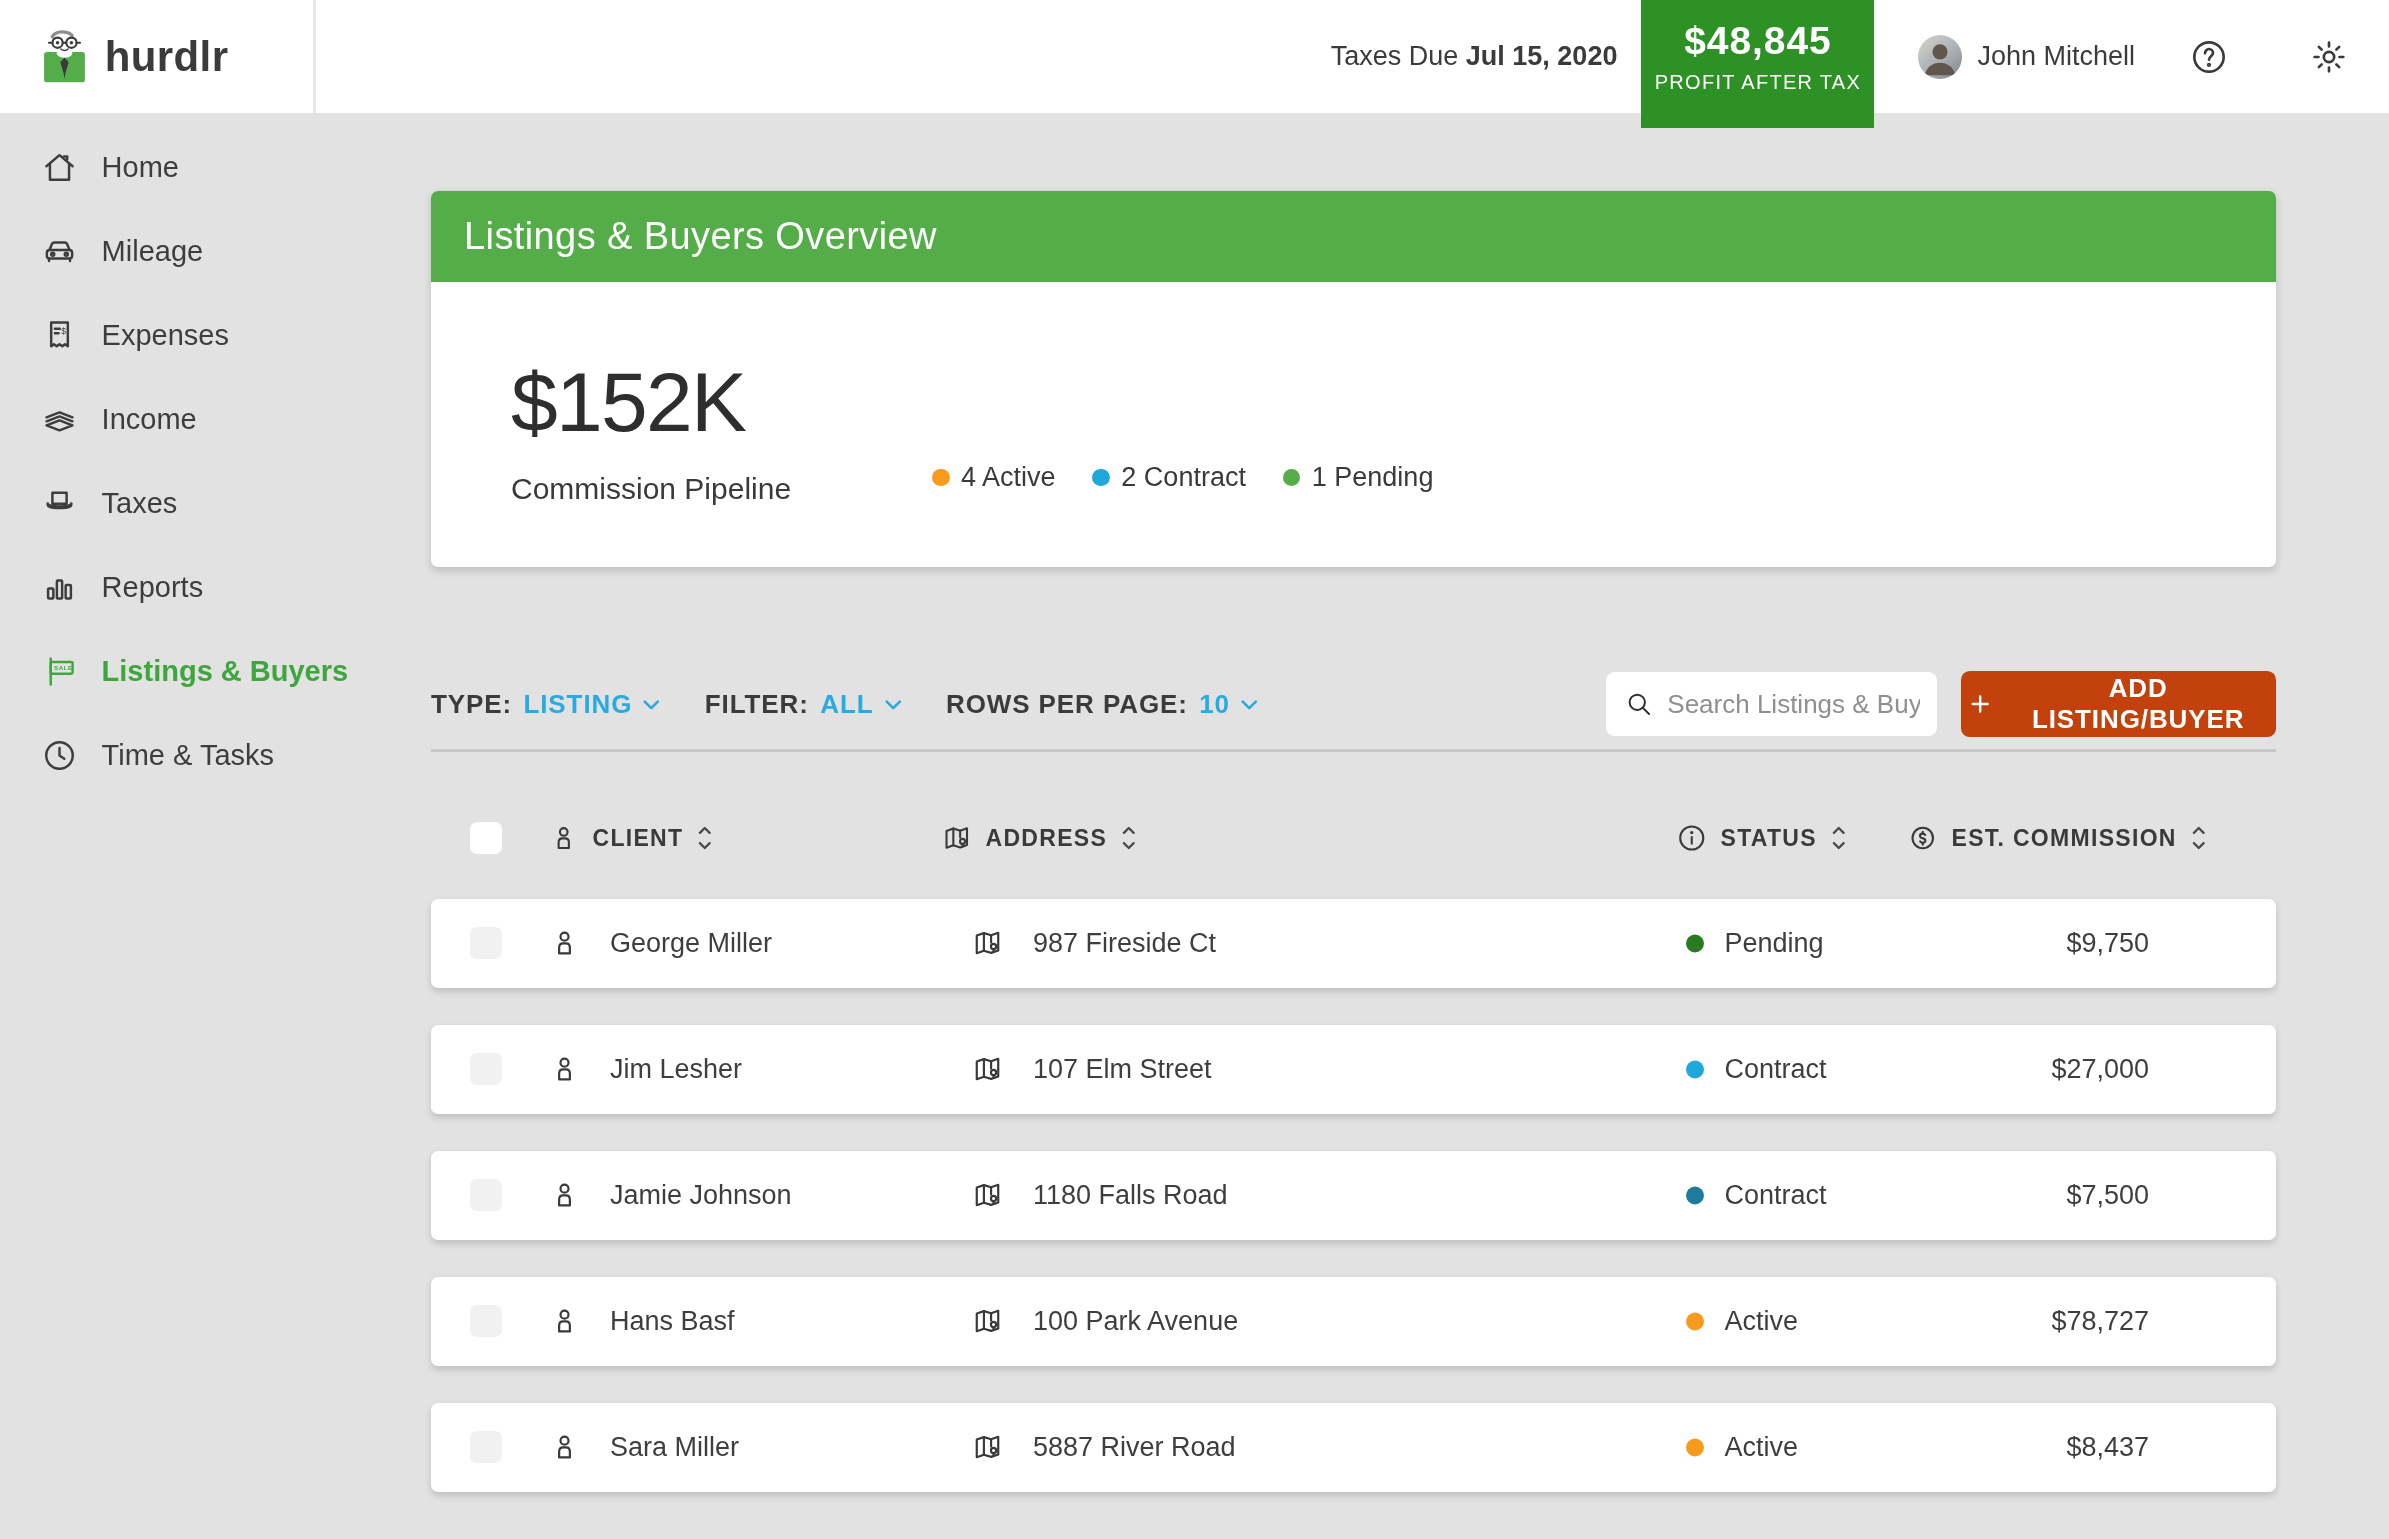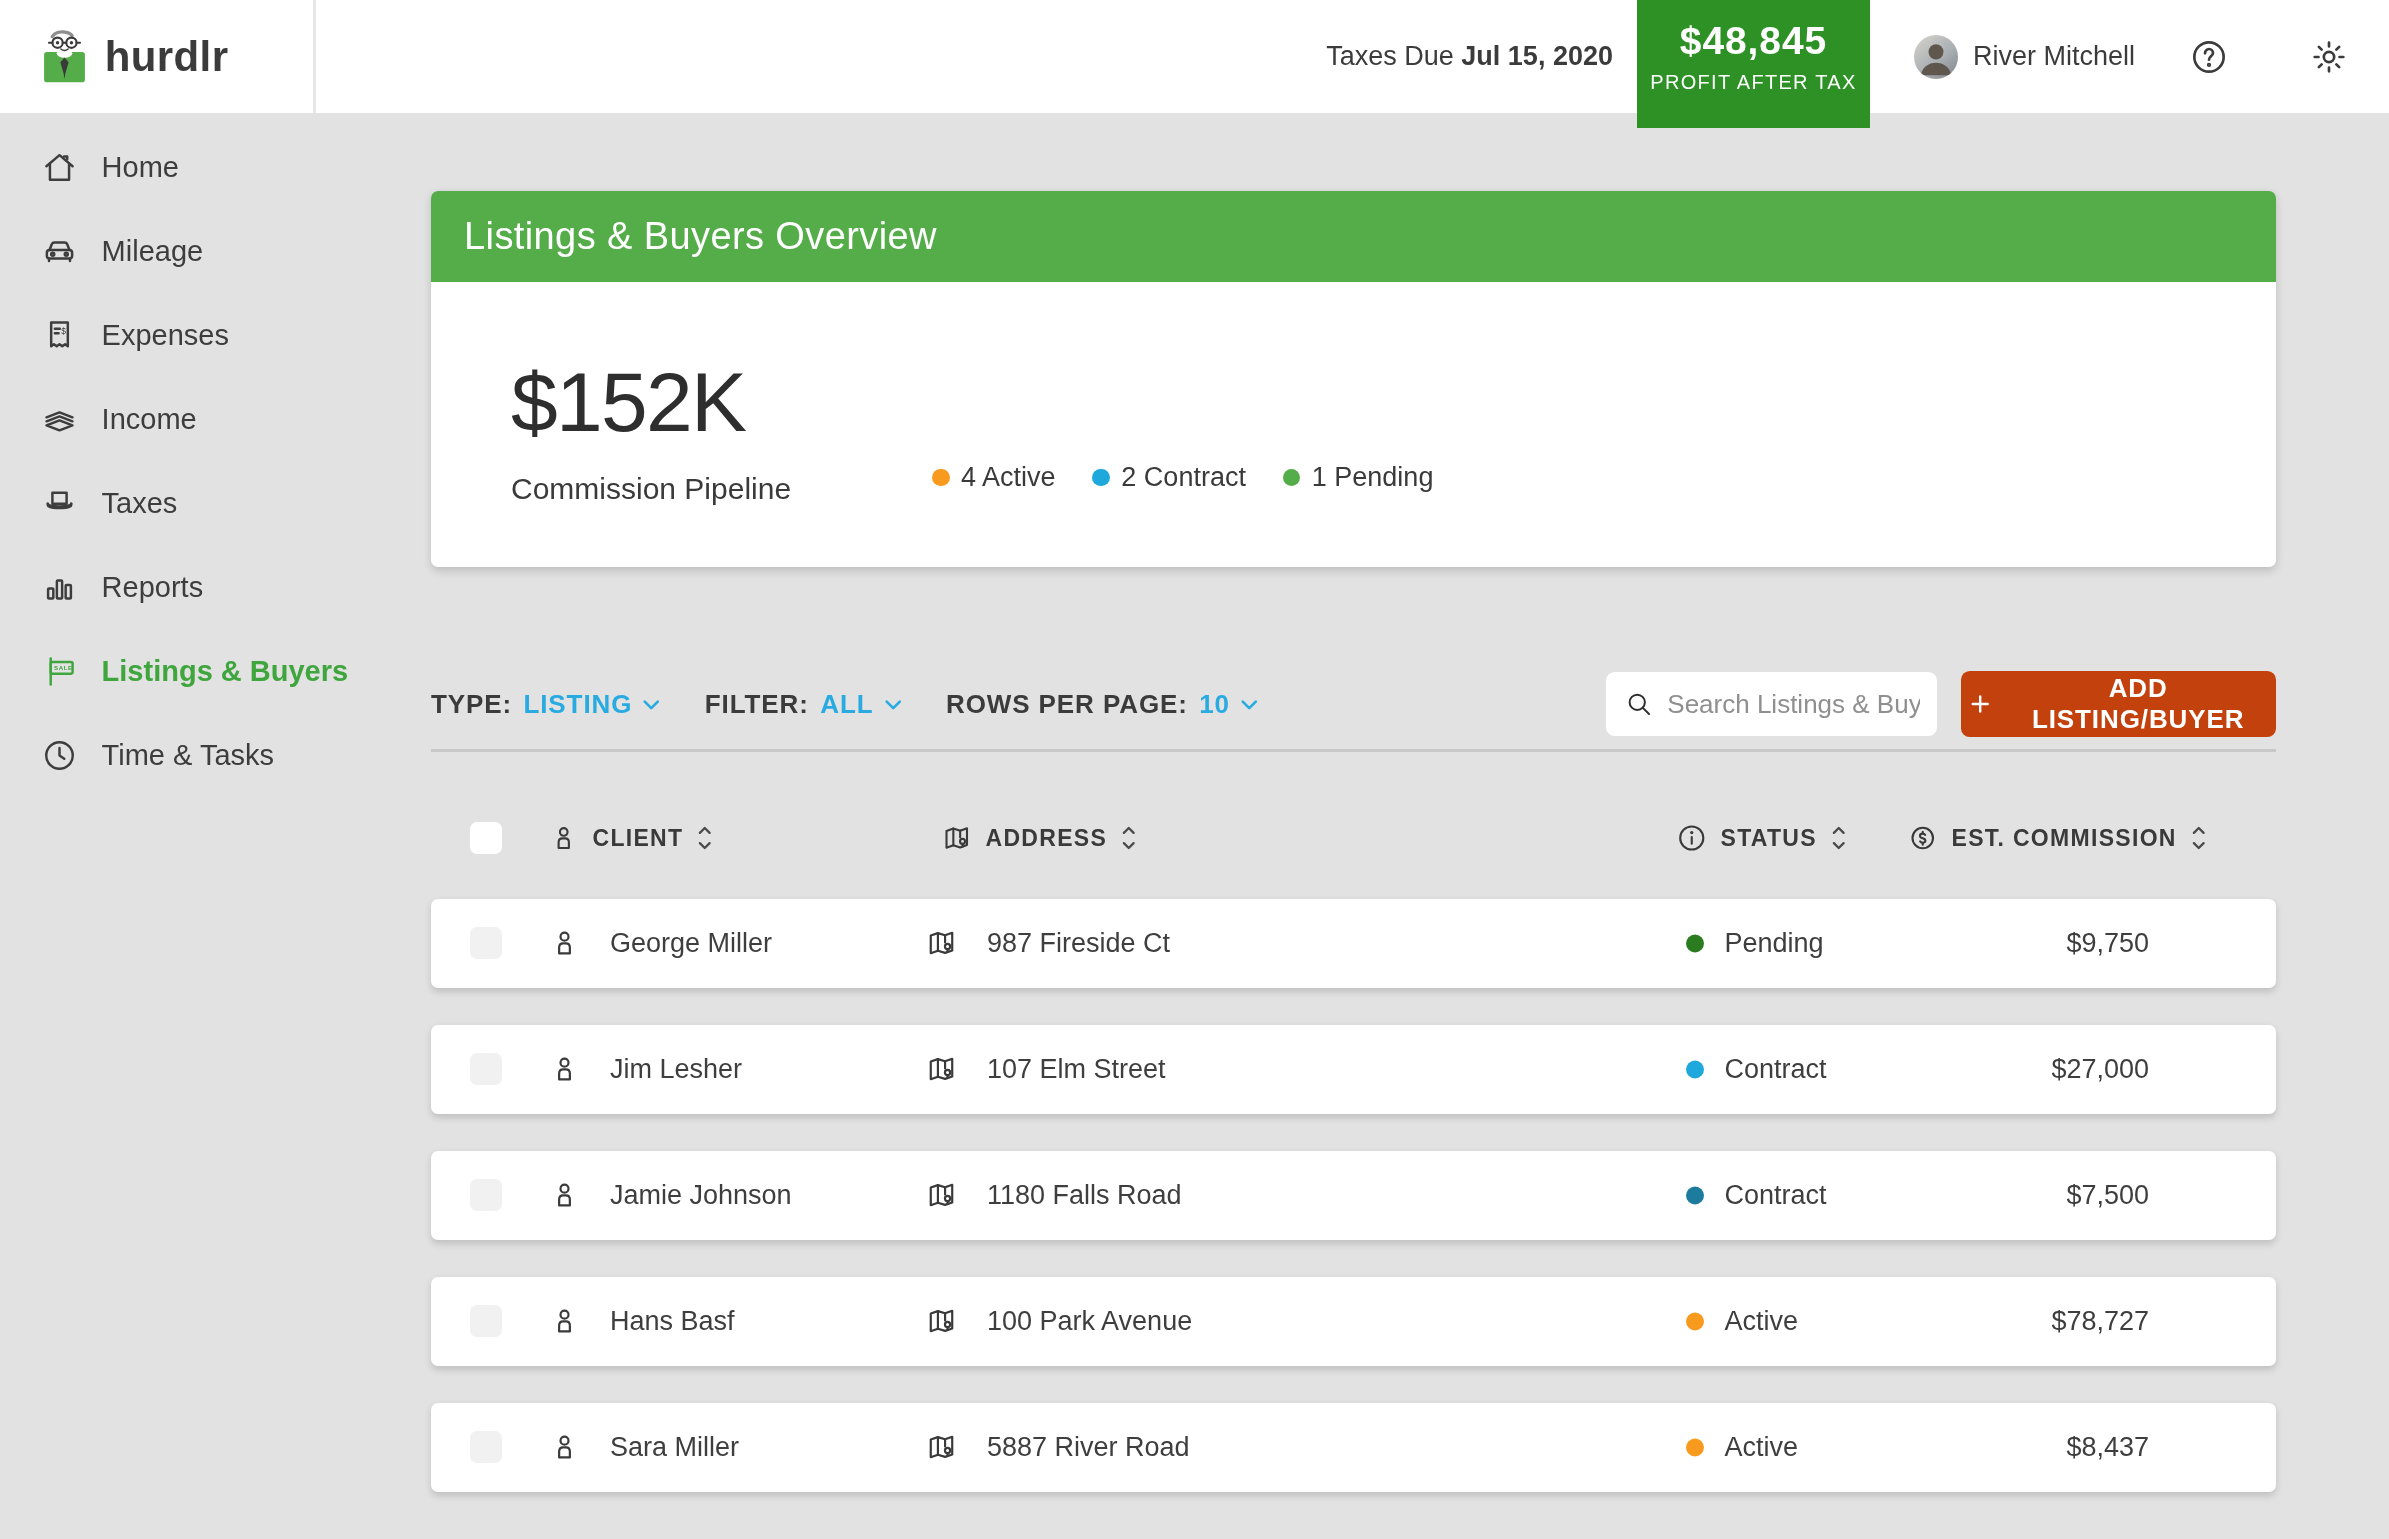--- a/index.html
+++ b/index.html
@@ -92,21 +92,21 @@
 
   .row{position:relative;height:89px;background:#fff;border-radius:7px;
        box-shadow:0 3.5px 7.9px rgba(0,0,0,0.15);margin-bottom:37px;cursor:pointer;}
   .rows .row:first-child{margin-top:23px;}
   .rcell{position:absolute;top:50%;transform:translateY(-50%);display:flex;align-items:center;gap:29px;}
   .row-check{position:absolute;left:39px;top:50%;transform:translateY(-50%);background:#f1f1f1;}
   .rc-client{left:117px;}
   .ricon{width:33px;height:33px;color:#3a3a3a;display:block;}
   .ricon svg{width:100%;height:100%;}
   .rtext{font-size:27px;color:#3e3e3e;white-space:nowrap;}
-  .rc-address{left:494px;text-align:right;}
+  .rc-address{left:540px;text-align:right;}
   .rc-status{left:1255px;gap:20px;}
   .status-dot{width:18.4px;height:18.4px;border-radius:50%;}
   .rc-comm{right:127px;}
 </style>
 </head>
 <body>
 
 <div class="app">
 
   <header class="topbar">
@@ -133,21 +133,21 @@
       </div>
       <div class="profit-box" style="background-color: rgb(46, 145, 37);">
         <div class="profit-amount">$48,845</div>
         <div class="profit-label">PROFIT AFTER TAX</div>
       </div>
       <div class="user">
         <span class="avatar"><svg viewBox="0 0 24 24">
               <circle cx="12" cy="9.2" r="4.1" fill="#5f574e"></circle>
               <path d="M3.6 22c.9-4.4 4.3-6.9 8.4-6.9s7.5 2.5 8.4 6.9z" fill="#5f574e"></path>
             </svg></span>
-        <span class="user-name">River Mitchell</span>
+        <span class="user-name">John Mitchell</span>
       </div>
       <span class="icon-btn help"><svg viewBox="0 0 24 24" fill="none" stroke="currentColor" stroke-width="1.6" stroke-linecap="round" stroke-linejoin="round">
             <circle cx="12" cy="12" r="8.8"></circle>
             <path d="M9.6 9.8c0-1.4 1.1-2.6 2.4-2.6 1.3 0 2.4 1 2.4 2.4 0 1.9-2.4 2.1-2.4 4"></path>
             <circle cx="12" cy="16.7" r="0.5" fill="currentColor"></circle>
           </svg></span>
       <span class="icon-btn settings"><svg viewBox="0 0 24 24" fill="none" stroke="currentColor" stroke-width="1.6" stroke-linecap="round" stroke-linejoin="round">
             <circle cx="12" cy="12" r="3.1"></circle>
             <path d="M12 3.4v2.3M12 18.3v2.3M3.4 12h2.3M18.3 12h2.3M5.9 5.9l1.7 1.7M16.4 16.4l1.7 1.7M18.1 5.9l-1.7 1.7M7.6 16.4l-1.7 1.7"></path>
           </svg></span>

